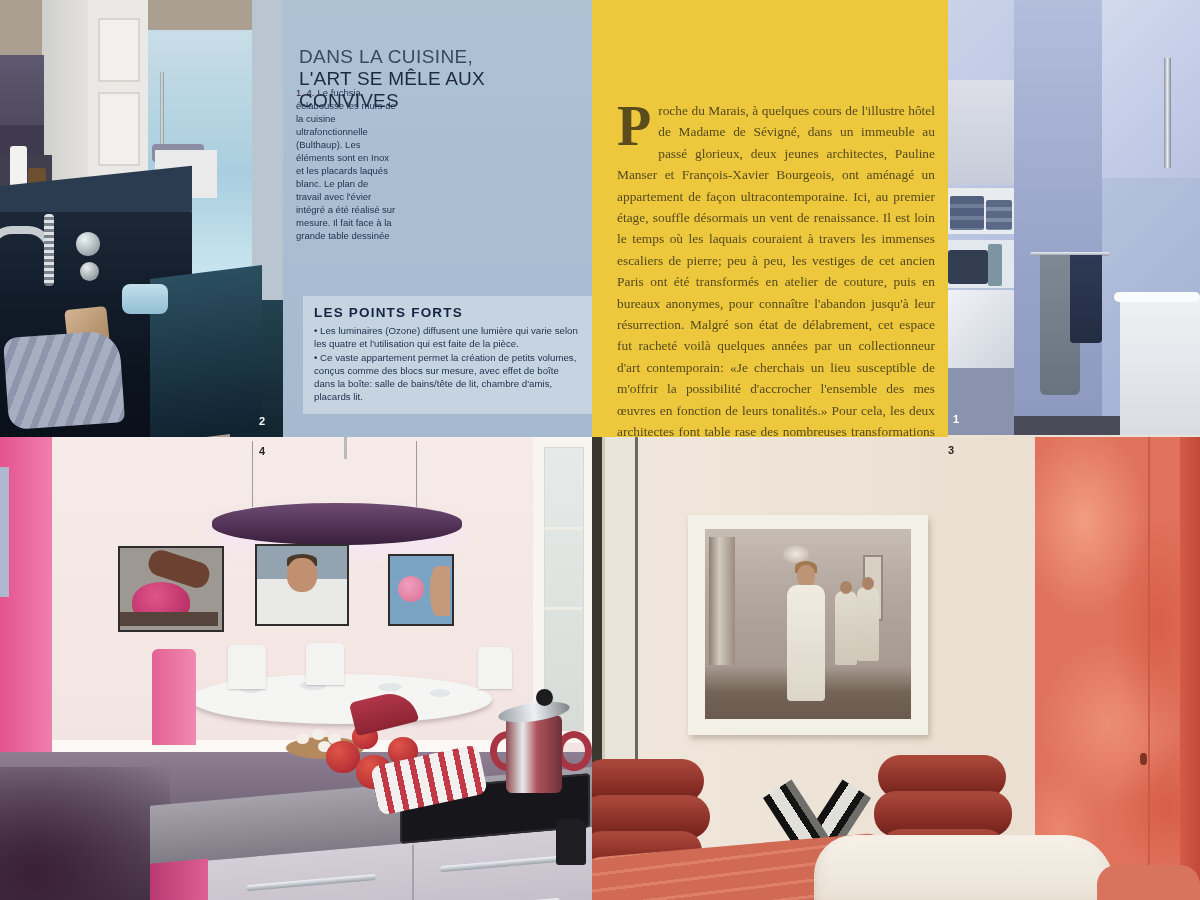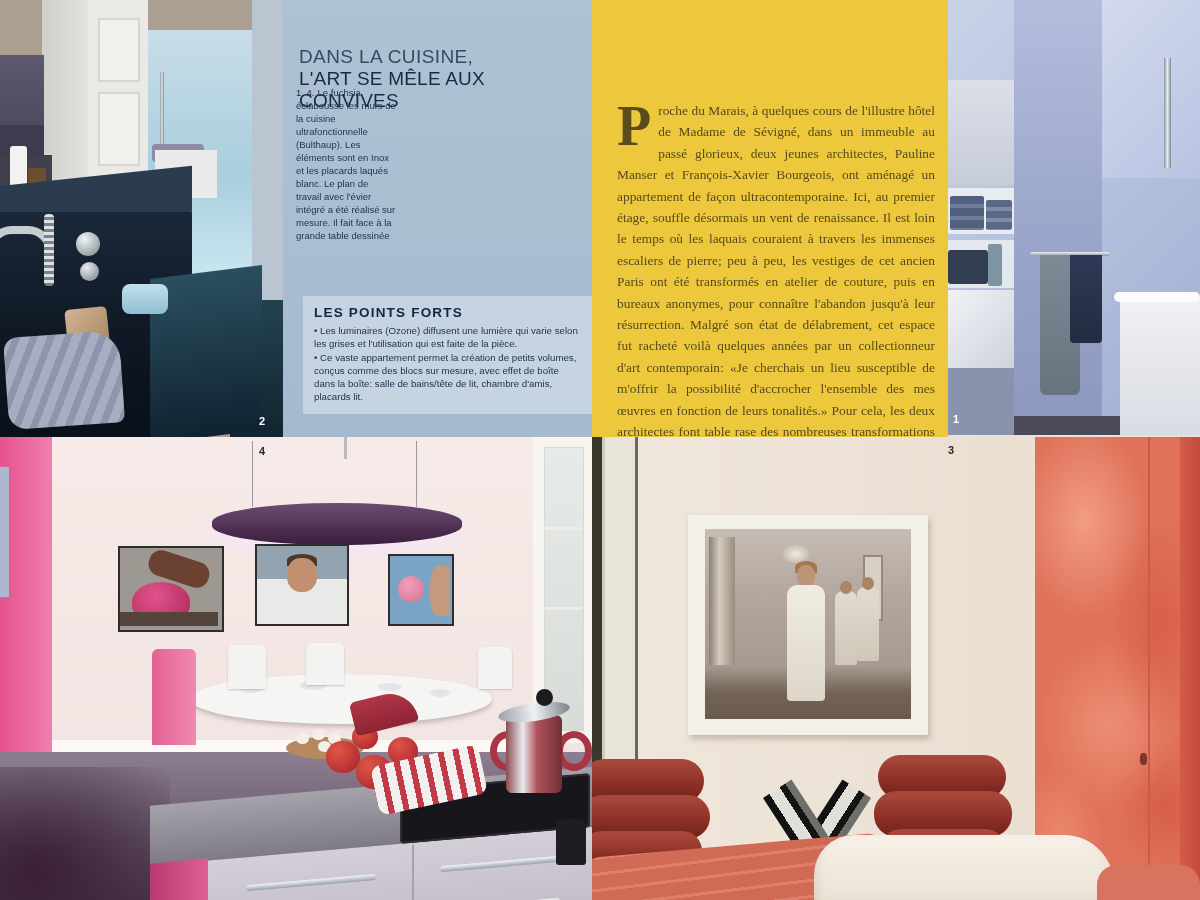--- a/index.html
+++ b/index.html
@@ -208,21 +208,21 @@
       <div class="l2">L'ART SE MÊLE AUX CONVIVES</div>
     </div>
     <div id="captions" class="ab">
       <div class="cap c1">
         <span class="mk">1. 4.</span><span>Le fuchsia éclabousse les murs de la cuisine ultrafonctionnelle (Bulthaup). Les éléments sont en Inox et les placards laqués blanc. Le plan de travail avec l'évier intégré a été réalisé sur mesure. Il fait face à la grande table dessinée</span>
       </div>
     </div>
     <div id="points-box" class="ab">
       <h2>LES POINTS FORTS</h2>
       <ul>
-        <li>Les luminaires (Ozone) diffusent une lumière qui varie selon les grises et l'utilisation qui est faite de la pièce.</li>
+        <li>Les luminaires (Ozone) diffusent une lumière qui varie selon les quatre et l'utilisation qui est faite de la pièce.</li>
         <li>Ce vaste appartement permet la création de petits volumes, conçus comme des blocs sur mesure, avec effet de boîte dans la boîte: salle de bains/tête de lit, chambre d'amis, placards lit.</li>
       </ul>
     </div>
   </div>
 
   <div id="panel-yellow" class="ab">
     <div id="article" class="ab">
       <span class="dropcap">P</span><span>roche du Marais, à quelques cours de l'illustre hôtel de Madame de Sévigné, dans un immeuble au passé glorieux, deux jeunes architectes, Pauline Manser et François-Xavier Bourgeois, ont aménagé un appartement de façon ultracontemporaine. Ici, au premier étage, souffle désormais un vent de renaissance. Il est loin le temps où les laquais couraient à travers les immenses escaliers de pierre; peu à peu, les vestiges de cet ancien Paris ont été transformés en atelier de couture, puis en bureaux anonymes, pour connaître l'abandon jusqu'à leur résurrection. Malgré son état de délabrement, cet espace fut racheté voilà quelques années par un collectionneur d'art contemporain: «Je cherchais un lieu susceptible de m'offrir la possibilité d'accrocher l'ensemble des mes œuvres en fonction de leurs tonalités.» Pour cela, les deux architectes font table rase des nombreuses transformations subies et accumulées au cours du siècle dernier. Place au luxe du presque rien sur plus de trois cent vingt mètres carrés et sous quatre mètres cinquante de</span>
       <span class="dots">•••</span>
     </div>

